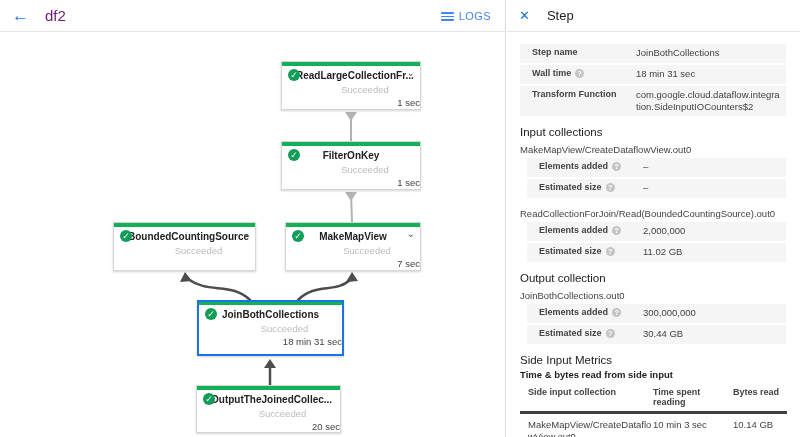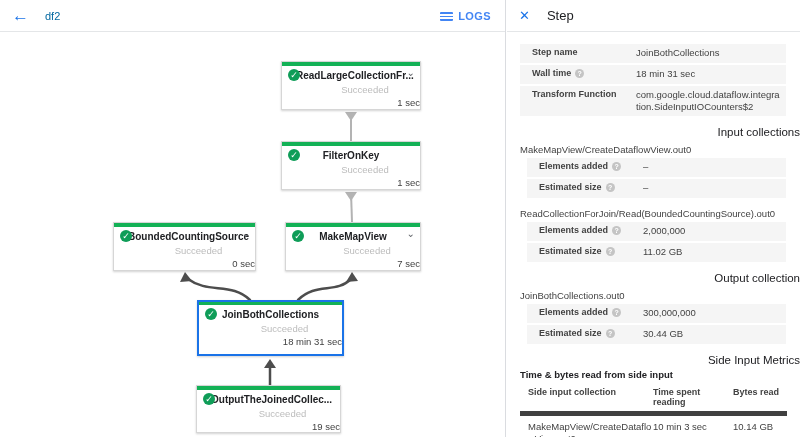--- a/index.html
+++ b/index.html
@@ -6,27 +6,27 @@
   html,body { width:800px; height:437px; overflow:hidden; background:#fff;
               font-family:"Liberation Sans", sans-serif; }
   .app { position:relative; width:800px; height:437px; background:#fff; }
 
   
   .left-panel { position:absolute; left:0; top:0; width:506px; height:437px;
                 background:#fff; border-right:1px solid #dadce0; }
   .left-header { position:relative; height:32px; border-bottom:1px solid #e4e6e8;
                  display:flex; align-items:center; }
   .back-arrow { color:#1a73e8; font-size:17px; margin-left:12px; cursor:pointer; line-height:1; }
-  .job-title { font-size:11px; color:#0369a1; margin-left:16px; }
+  .job-title { font-size:15px; color:#701a75; margin-left:16px; }
   .logs-btn { position:absolute; right:14px; top:0; height:32px; display:flex;
               align-items:center; gap:5px; color:#4285f4; cursor:pointer; }
   .logs-icon { width:13px; height:9px; display:inline-block;
                background:repeating-linear-gradient(#4285f4 0 2px, transparent 2px 3.5px);
                border-radius:1px; }
-  .logs-label { font-size:11px; font-weight:bold; letter-spacing:.4px; }
+  .logs-label { font-size:11px; font-weight:normal; letter-spacing:.4px; }
 
   .graph { position:absolute; left:0; top:32px; width:505px; height:405px; background:#fff; }
   .edges { position:absolute; left:0; top:0; width:505px; height:405px; pointer-events:none; }
 
   .node { position:absolute; background:#fff; border:1px solid #d6d6d6;
           box-shadow:0 1px 2px rgba(0,0,0,.18); cursor:pointer; }
   .node .bar { height:4px; background:#13b156; }
   .node .title-row { position:relative; height:15px; margin-top:2px; }
   .node .title { display:block; text-align:center; font-size:10px; font-weight:bold;
                  color:#202124; line-height:15px; padding:0 14px; white-space:nowrap;
@@ -59,26 +59,26 @@
   .panel-body { padding:12px 0 0 0; }
   .kv-row { display:flex; background:#f5f5f5; margin:0 14px 2px 13px; min-height:19px;
             padding:3px 4px 3px 12px; align-items:flex-start; }
   .kv-row.indent { margin-left:20px; }
   .kv-label { width:104px; flex:none; font-size:9px; font-weight:bold; color:#424242;
               display:flex; align-items:center; gap:4px; }
   .kv-value { flex:1; font-size:9.5px; color:#424242; word-break:break-all; line-height:12px; }
   .help { width:9px; height:9px; flex:none; border-radius:50%; background:#c4c4c4; color:#fff;
           font-size:7px; line-height:9px; text-align:center; font-weight:bold; cursor:pointer; }
 
-  .section-title { font-size:11.5px; color:#212124; margin:10px 0 0 13px;text-align:right; }
+  .section-title { font-size:11.5px; color:#212124; margin:10px 0 0 13px; }
   .coll-name { font-size:9.5px; color:#424242; margin:6px 13px 3px 13px; word-break:break-all; }
 
   .sim-sub { font-size:9.5px; font-weight:bold; color:#212124; margin:3px 0 0 13px; }
   .sim-table { margin:4px 13px 0 13px; }
-  .sim-head { display:flex; border-bottom:5px solid #404040; padding:3px 0 4px 8px; }
+  .sim-head { display:flex; border-bottom:3px solid #404040; padding:3px 0 4px 8px; }
   .sim-row  { display:flex; border-bottom:1px solid #dcdcdc; padding:5px 0 6px 8px; }
   .sim-c1 { width:125px; flex:none; }
   .sim-c2 { width:80px; flex:none; }
   .sim-c3 { width:55px; flex:none; }
   .sim-head > div { font-size:9px; font-weight:bold; color:#424242; }
   .sim-row > div { font-size:9.5px; color:#424242; word-break:break-all; line-height:12px; }
 </style>
 </head>
 <body>
 
@@ -135,21 +135,20 @@
       </div>
 
       <div class="node n-read-coll">
         <div class="bar"></div>
         <div class="title-row">
           <span class="check">✓</span>
           <span class="title">BoundedCountingSource</span>
           <span class="chev">⌄</span>
         </div>
         <div class="status">Succeeded</div>
-        <div class="time">0 sec</div>
       </div>
 
       <div class="node n-make-map">
         <div class="bar"></div>
         <div class="title-row">
           <span class="check">✓</span>
           <span class="title">MakeMapView</span>
           <span class="chev">⌄</span>
         </div>
         <div class="status">Succeeded</div>
@@ -166,21 +165,21 @@
         <div class="time">18 min 31 sec</div>
       </div>
 
       <div class="node n-output">
         <div class="bar"></div>
         <div class="title-row">
           <span class="check">✓</span>
           <span class="title">OutputTheJoinedCollec...</span>
         </div>
         <div class="status">Succeeded</div>
-        <div class="time">19 sec</div>
+        <div class="time">20 sec</div>
       </div>
     </div>
   </div>
 
   <div class="right-panel">
     <div class="right-header">
       <span class="close-x">✕</span>
       <span class="panel-title">Step</span>
     </div>
 

